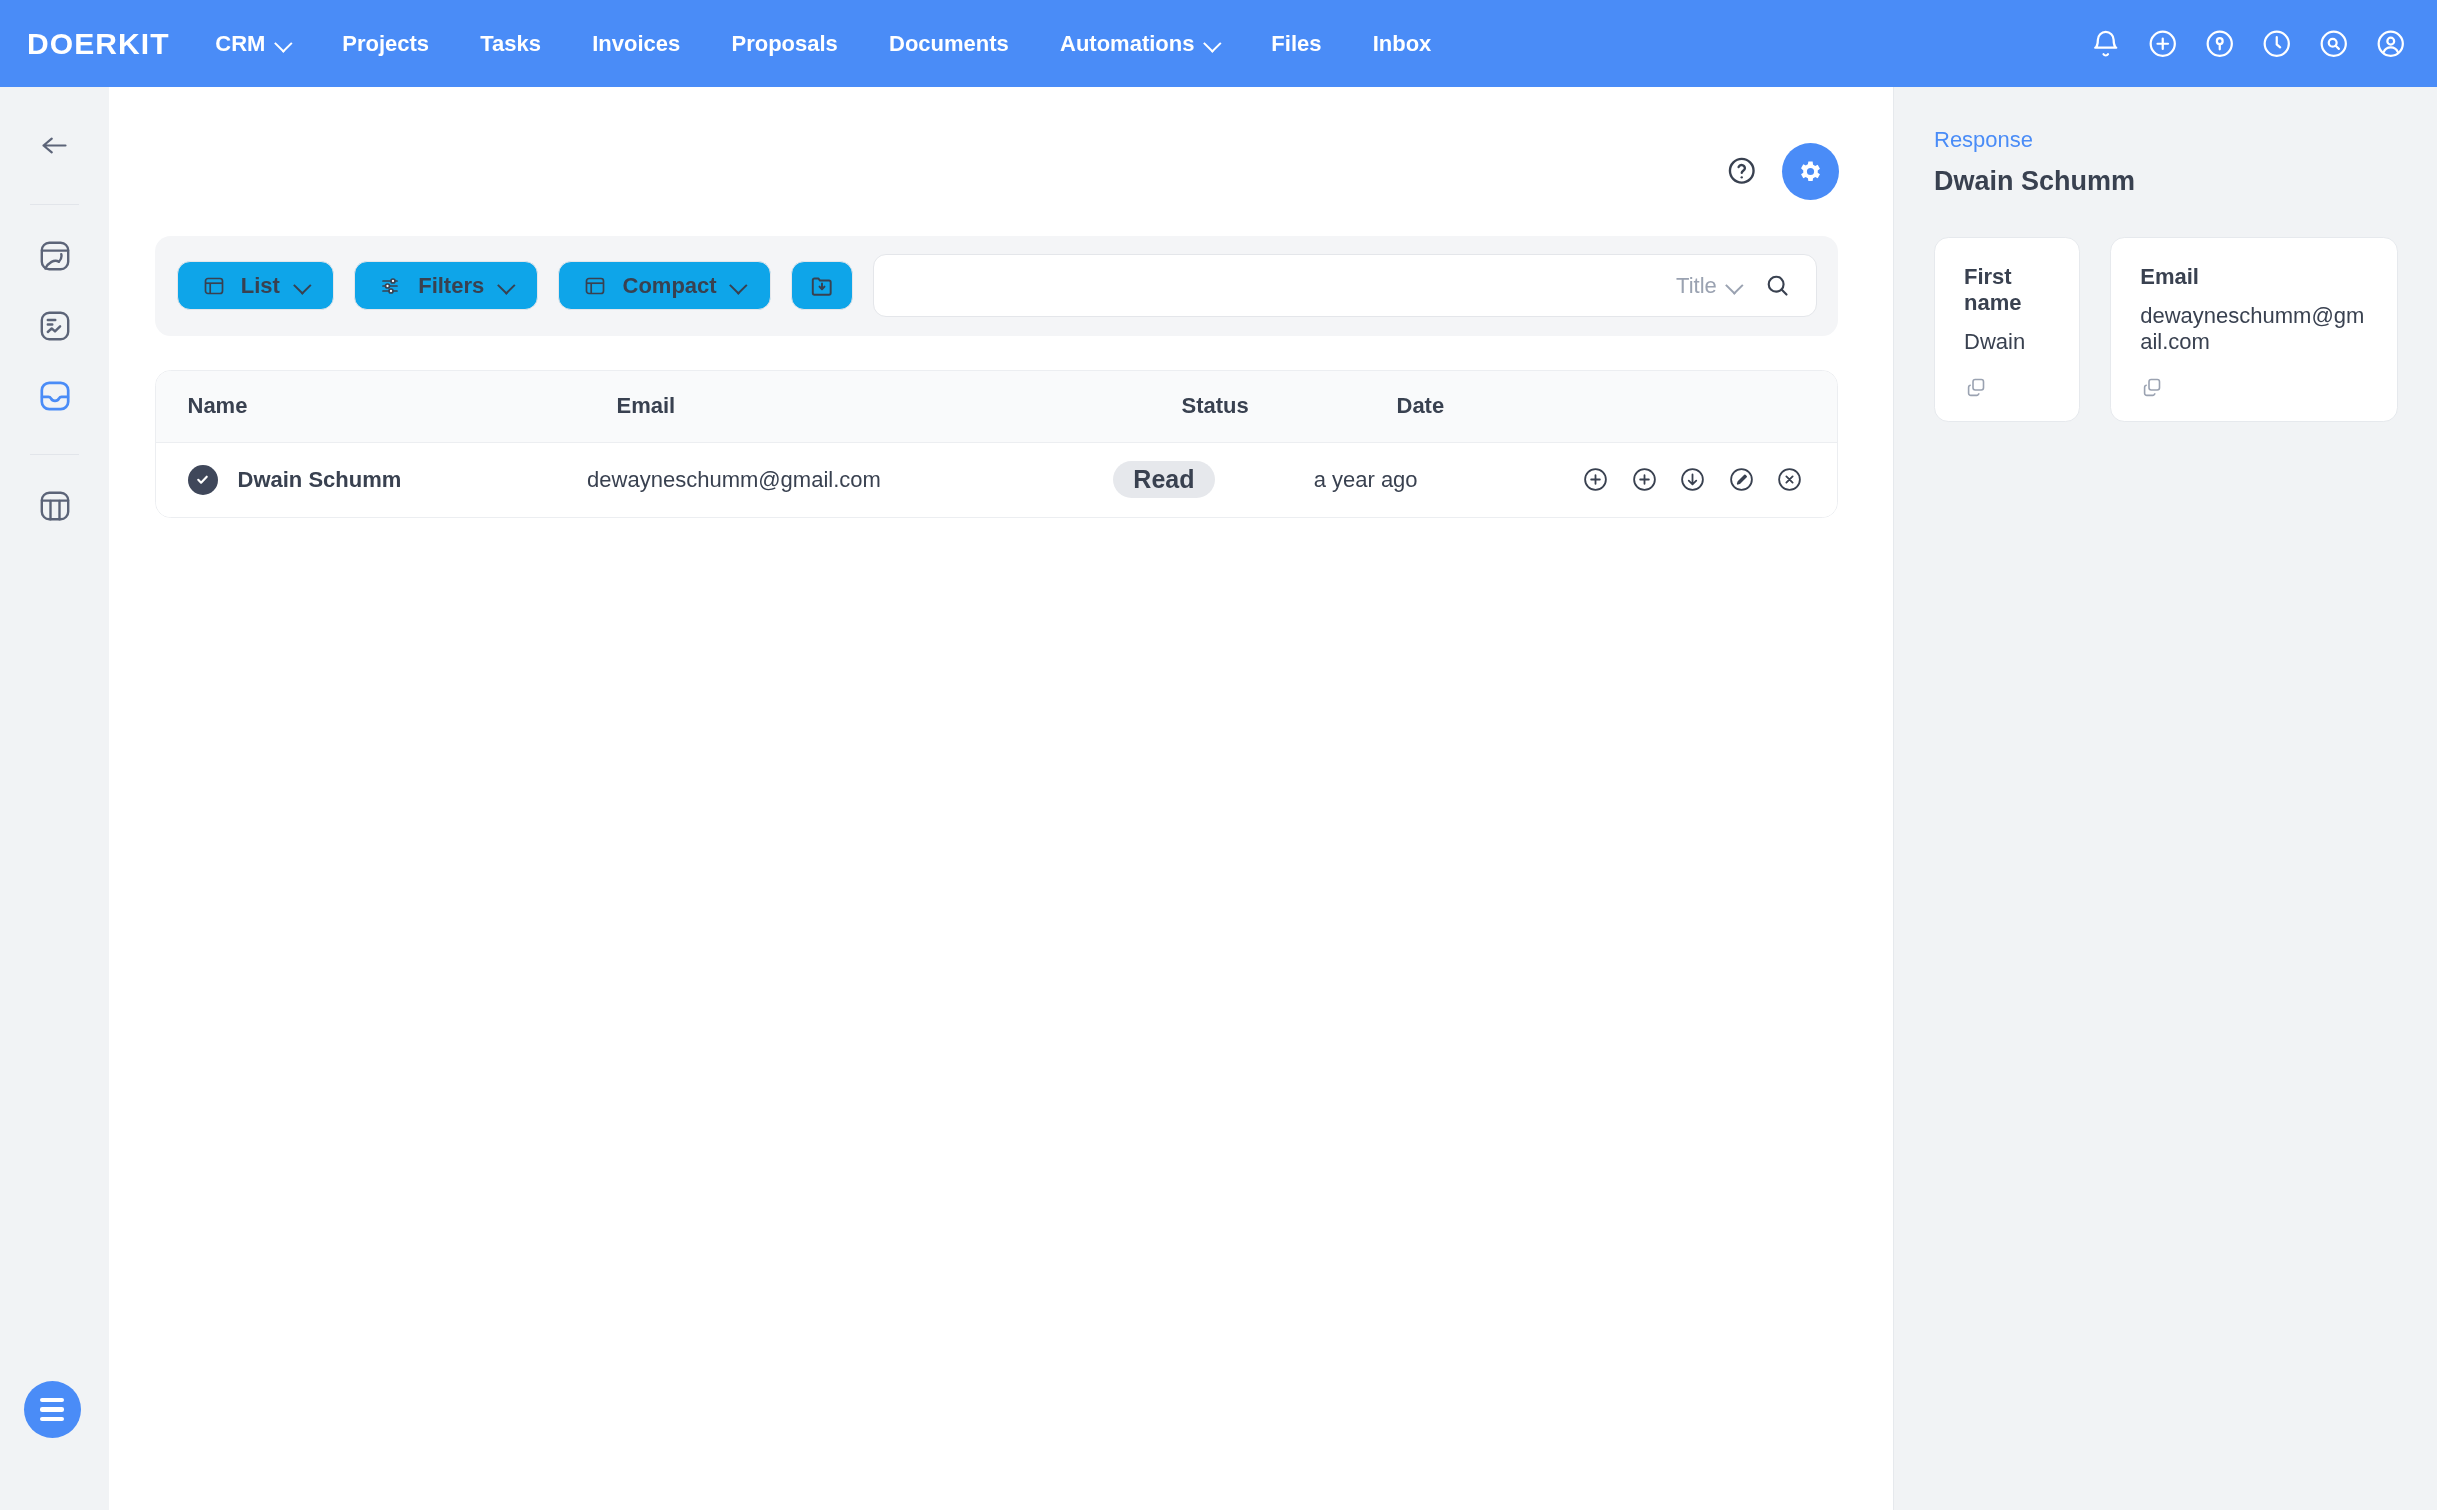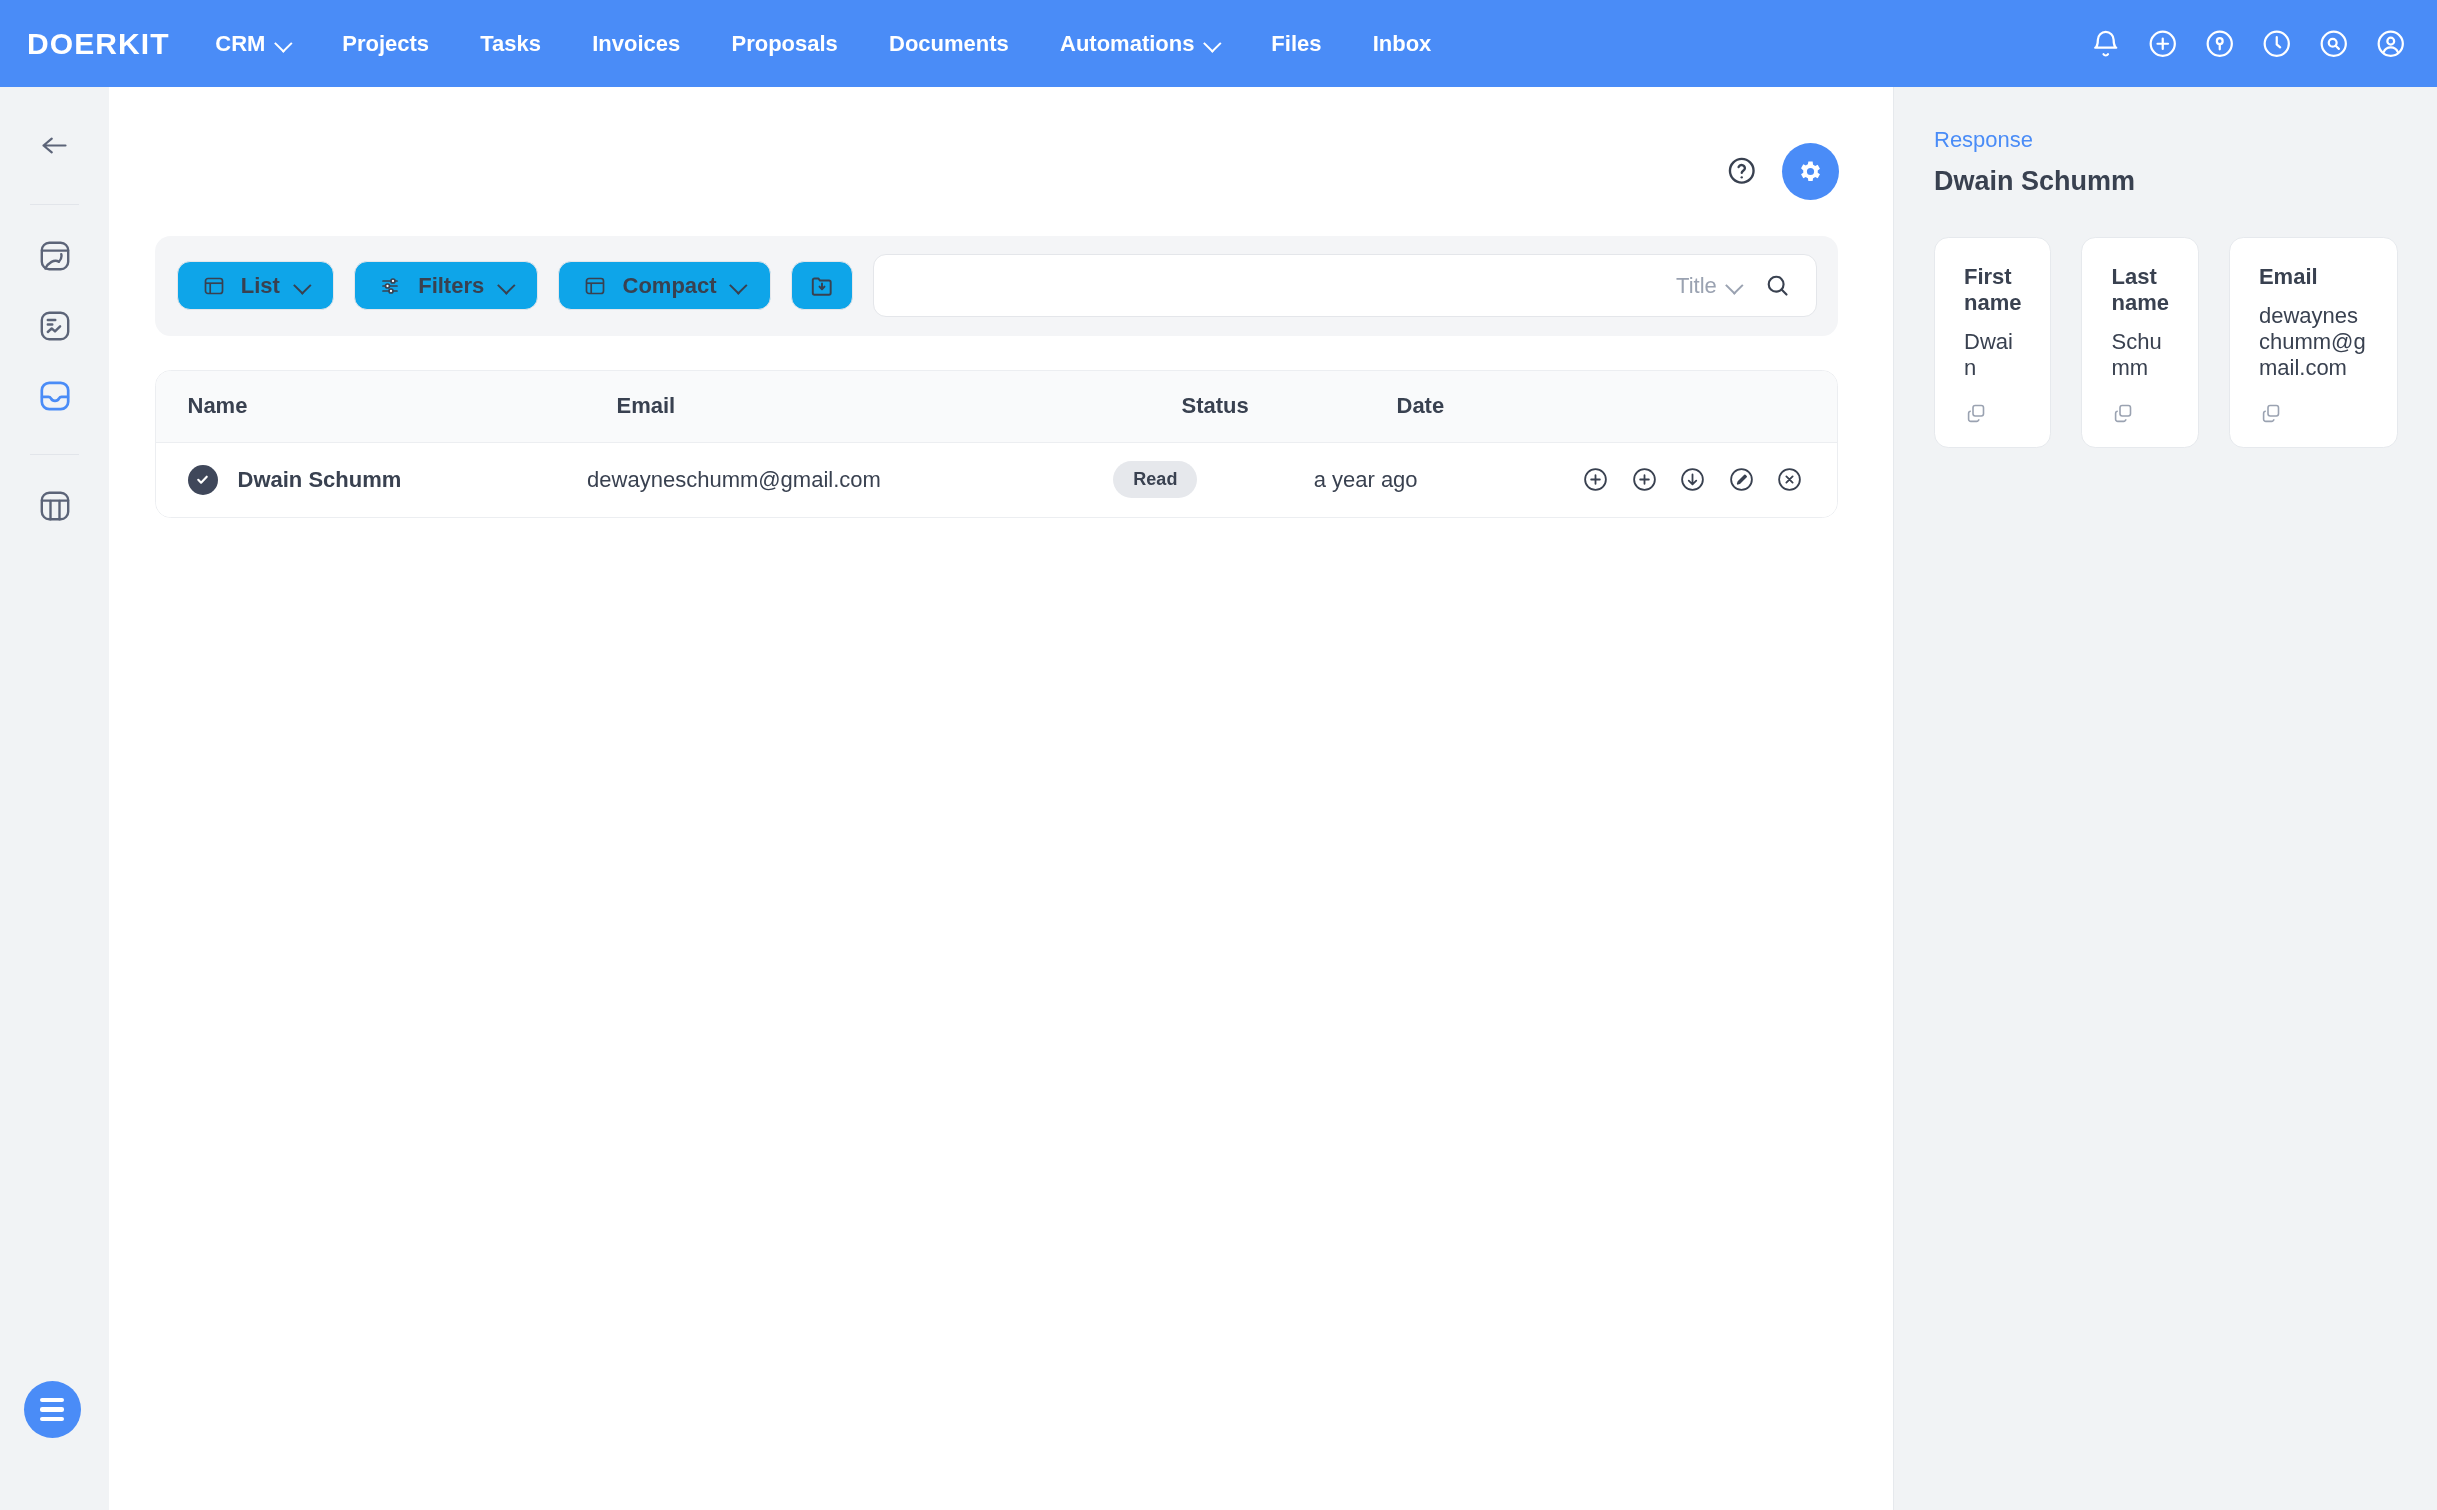--- a/index.html
+++ b/index.html
@@ -157,21 +157,21 @@
   .cell { font-size: 22px; color: #394150; }
   .cell-name { font-weight: 700; }
   .check-badge {
     width: 30px; height: 30px; border-radius: 50%;
     background: #3f475a; color: #ffffff;
     display: flex; align-items: center; justify-content: center; flex: none;
   }
   .badge {
     display: inline-flex; align-items: center; justify-content: center;
     height: 37px; padding: 0 20px; border-radius: 18.6px;
-    background: #e6e8ec; color: #394150; font-size: 18px; font-weight: 700;
+    background: #e6e8ec; color: #394150; font-size: 25px; font-weight: 700;
   }
   .act { width: 31.5px; height: 31.5px; color: #394150; cursor: pointer; display: flex; align-items: center; justify-content: center; }
 
   
   .rightpanel {
     position: absolute; left: 1893px; top: 87px;
     width: 545px; height: 1423px;
     background: #f1f3f5;
     border-left: 1.4px solid #e6e9ed;
     padding: 40px 40px 0 40px;
@@ -441,30 +441,20 @@
       <div class="rp-label">First name</div>
       <div class="rp-value">Dwain</div>
       <span class="rp-copy">
         <svg width="24" height="24" viewBox="0 0 24 24" fill="none" stroke="currentColor" stroke-width="1.6" stroke-linejoin="round">
           <rect x="9" y="4.5" width="10.5" height="10.5" rx="2.2"></rect>
           <path d="M14.8 18.2a2.2 2.2 0 0 1-2.2 2.2H6.8a2.2 2.2 0 0 1-2.2-2.2v-5.8a2.2 2.2 0 0 1 2.2-2.2"></path>
         </svg>
       </span>
     </div>
 
-    <div class="rp-card">
-      <div class="rp-label">Last name</div>
-      <div class="rp-value">Schumm</div>
-      <span class="rp-copy">
-        <svg width="24" height="24" viewBox="0 0 24 24" fill="none" stroke="currentColor" stroke-width="1.6" stroke-linejoin="round">
-          <rect x="9" y="4.5" width="10.5" height="10.5" rx="2.2"></rect>
-          <path d="M14.8 18.2a2.2 2.2 0 0 1-2.2 2.2H6.8a2.2 2.2 0 0 1-2.2-2.2v-5.8a2.2 2.2 0 0 1 2.2-2.2"></path>
-        </svg>
-      </span>
-    </div>
 
     <div class="rp-card">
       <div class="rp-label">Email</div>
       <div class="rp-value">dewayneschumm@gmail.com</div>
       <span class="rp-copy">
         <svg width="24" height="24" viewBox="0 0 24 24" fill="none" stroke="currentColor" stroke-width="1.6" stroke-linejoin="round">
           <rect x="9" y="4.5" width="10.5" height="10.5" rx="2.2"></rect>
           <path d="M14.8 18.2a2.2 2.2 0 0 1-2.2 2.2H6.8a2.2 2.2 0 0 1-2.2-2.2v-5.8a2.2 2.2 0 0 1 2.2-2.2"></path>
         </svg>
       </span>

